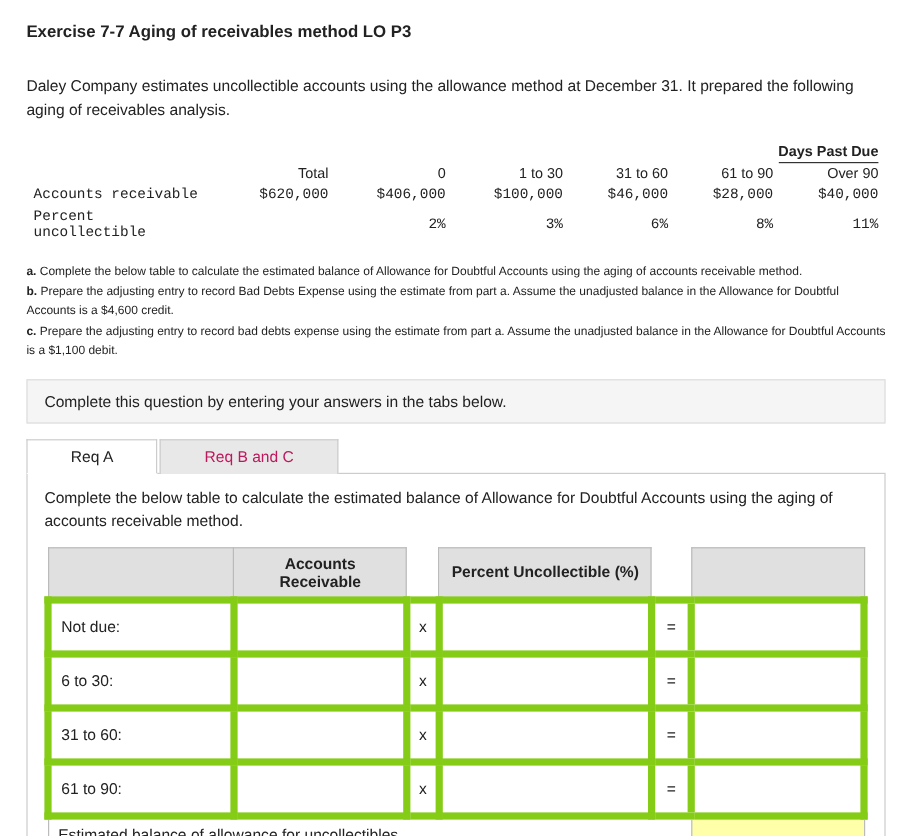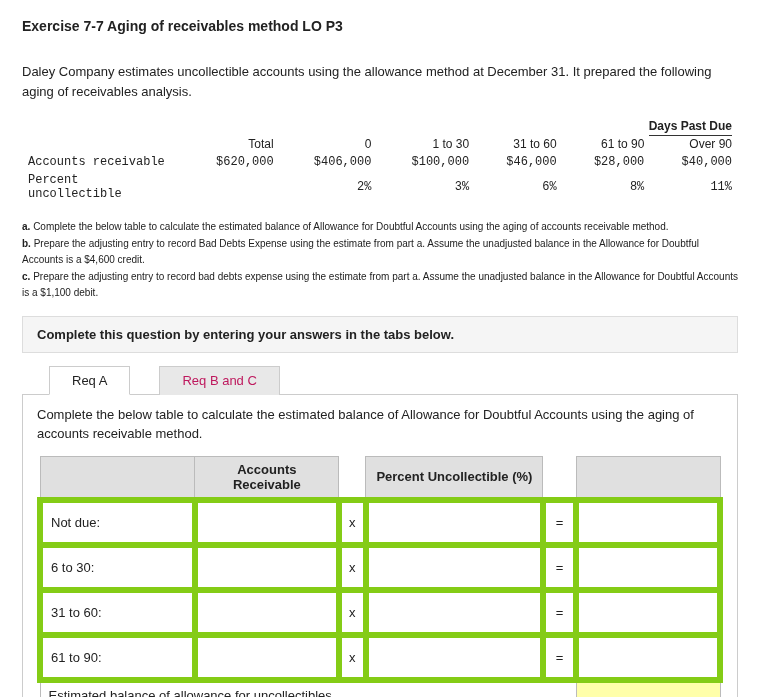--- a/index.html
+++ b/index.html
@@ -66,40 +66,39 @@
     .instructions .bold { font-weight: bold; }
     
     .question-box {
       background: #f5f5f5;
       border: 1px solid #ddd;
       padding: 10px 14px;
       margin-bottom: 12px;
       font-size: 13px;
     }
     .question-box .q-text {
-      font-weight: bold;
+      font-weight: normal;
       margin-top: 48px;
     }
     
     .tabs-container {
       display: flex;
       border-bottom: 1px solid #ccc;
       margin-bottom: 0;
     }
     .tab {
-      padding: 6px 22px;
+      padding: 6px 36px;
       border: 1px solid #ccc;
       border-bottom: none;
       background: #fff;
       cursor: pointer;
       font-size: 13px;
       margin-right: 2px;
       position: relative;
       bottom: -1px;
-      margin-left: 27px;
     }
     .tab.active {
       background: #fff;
       border-bottom: 1px solid #fff;
       font-weight: normal;
       z-index: 2;
     }
     .tab.inactive {
       background: #e8e8e8;
       color: #be185d;

